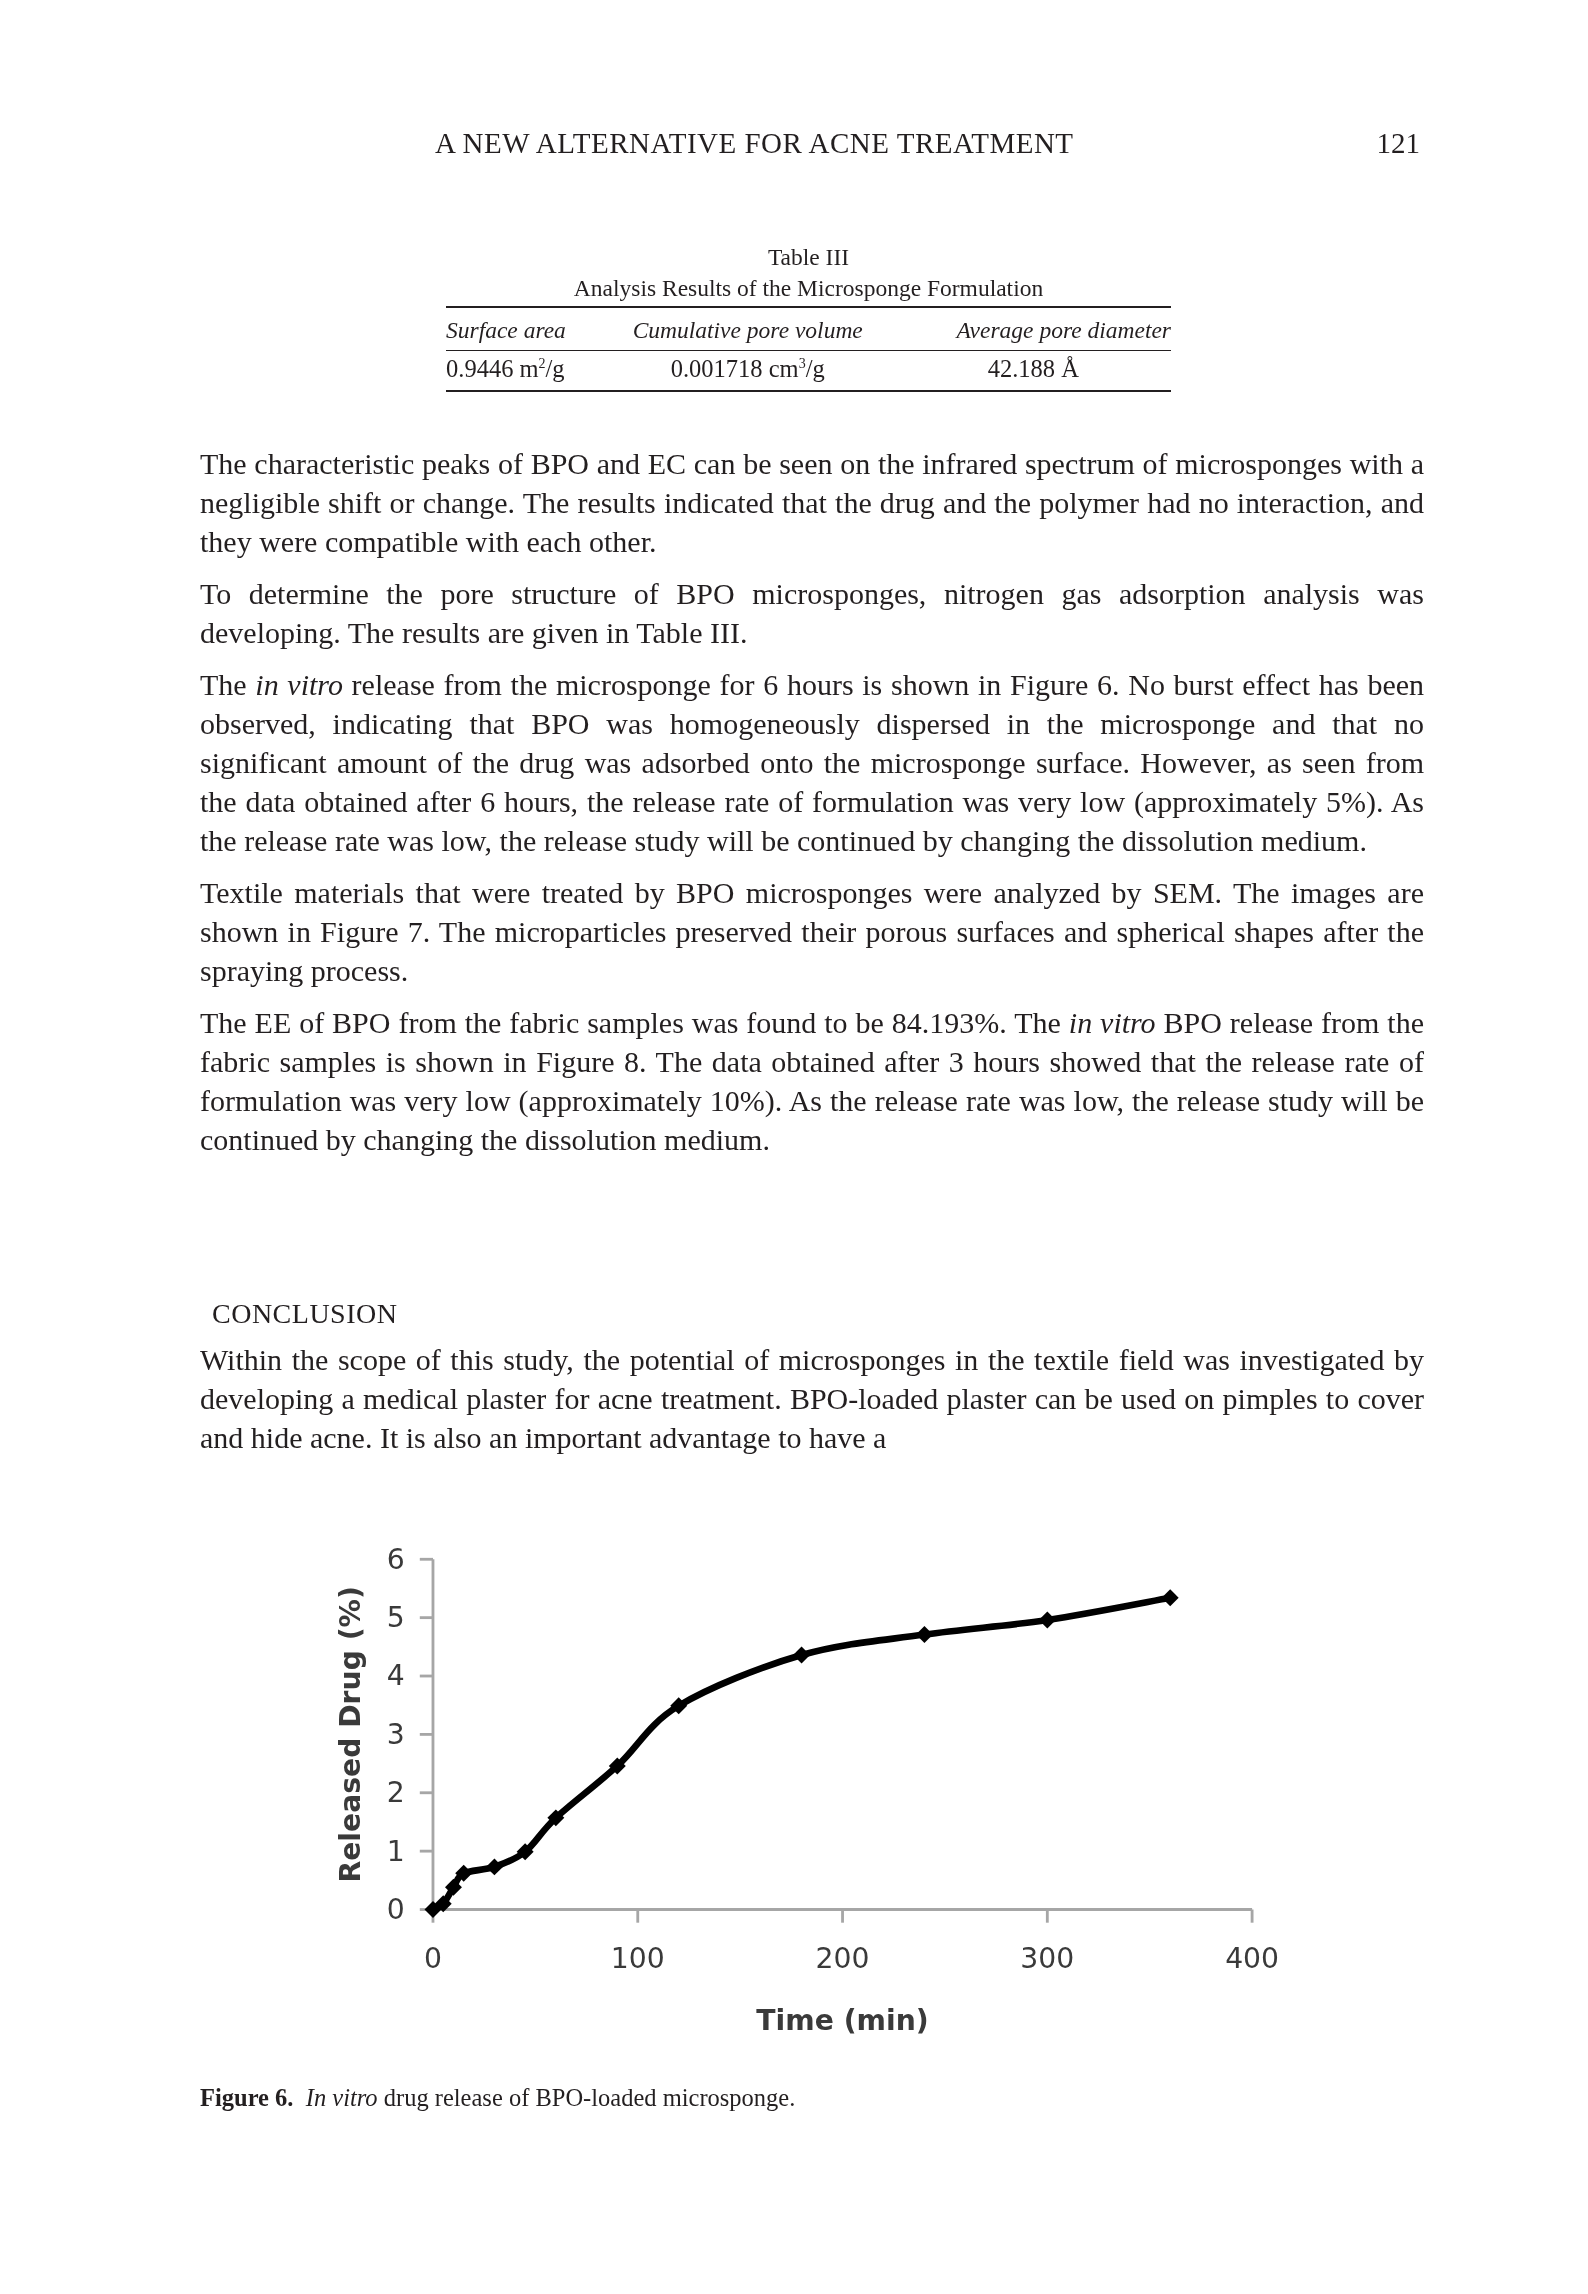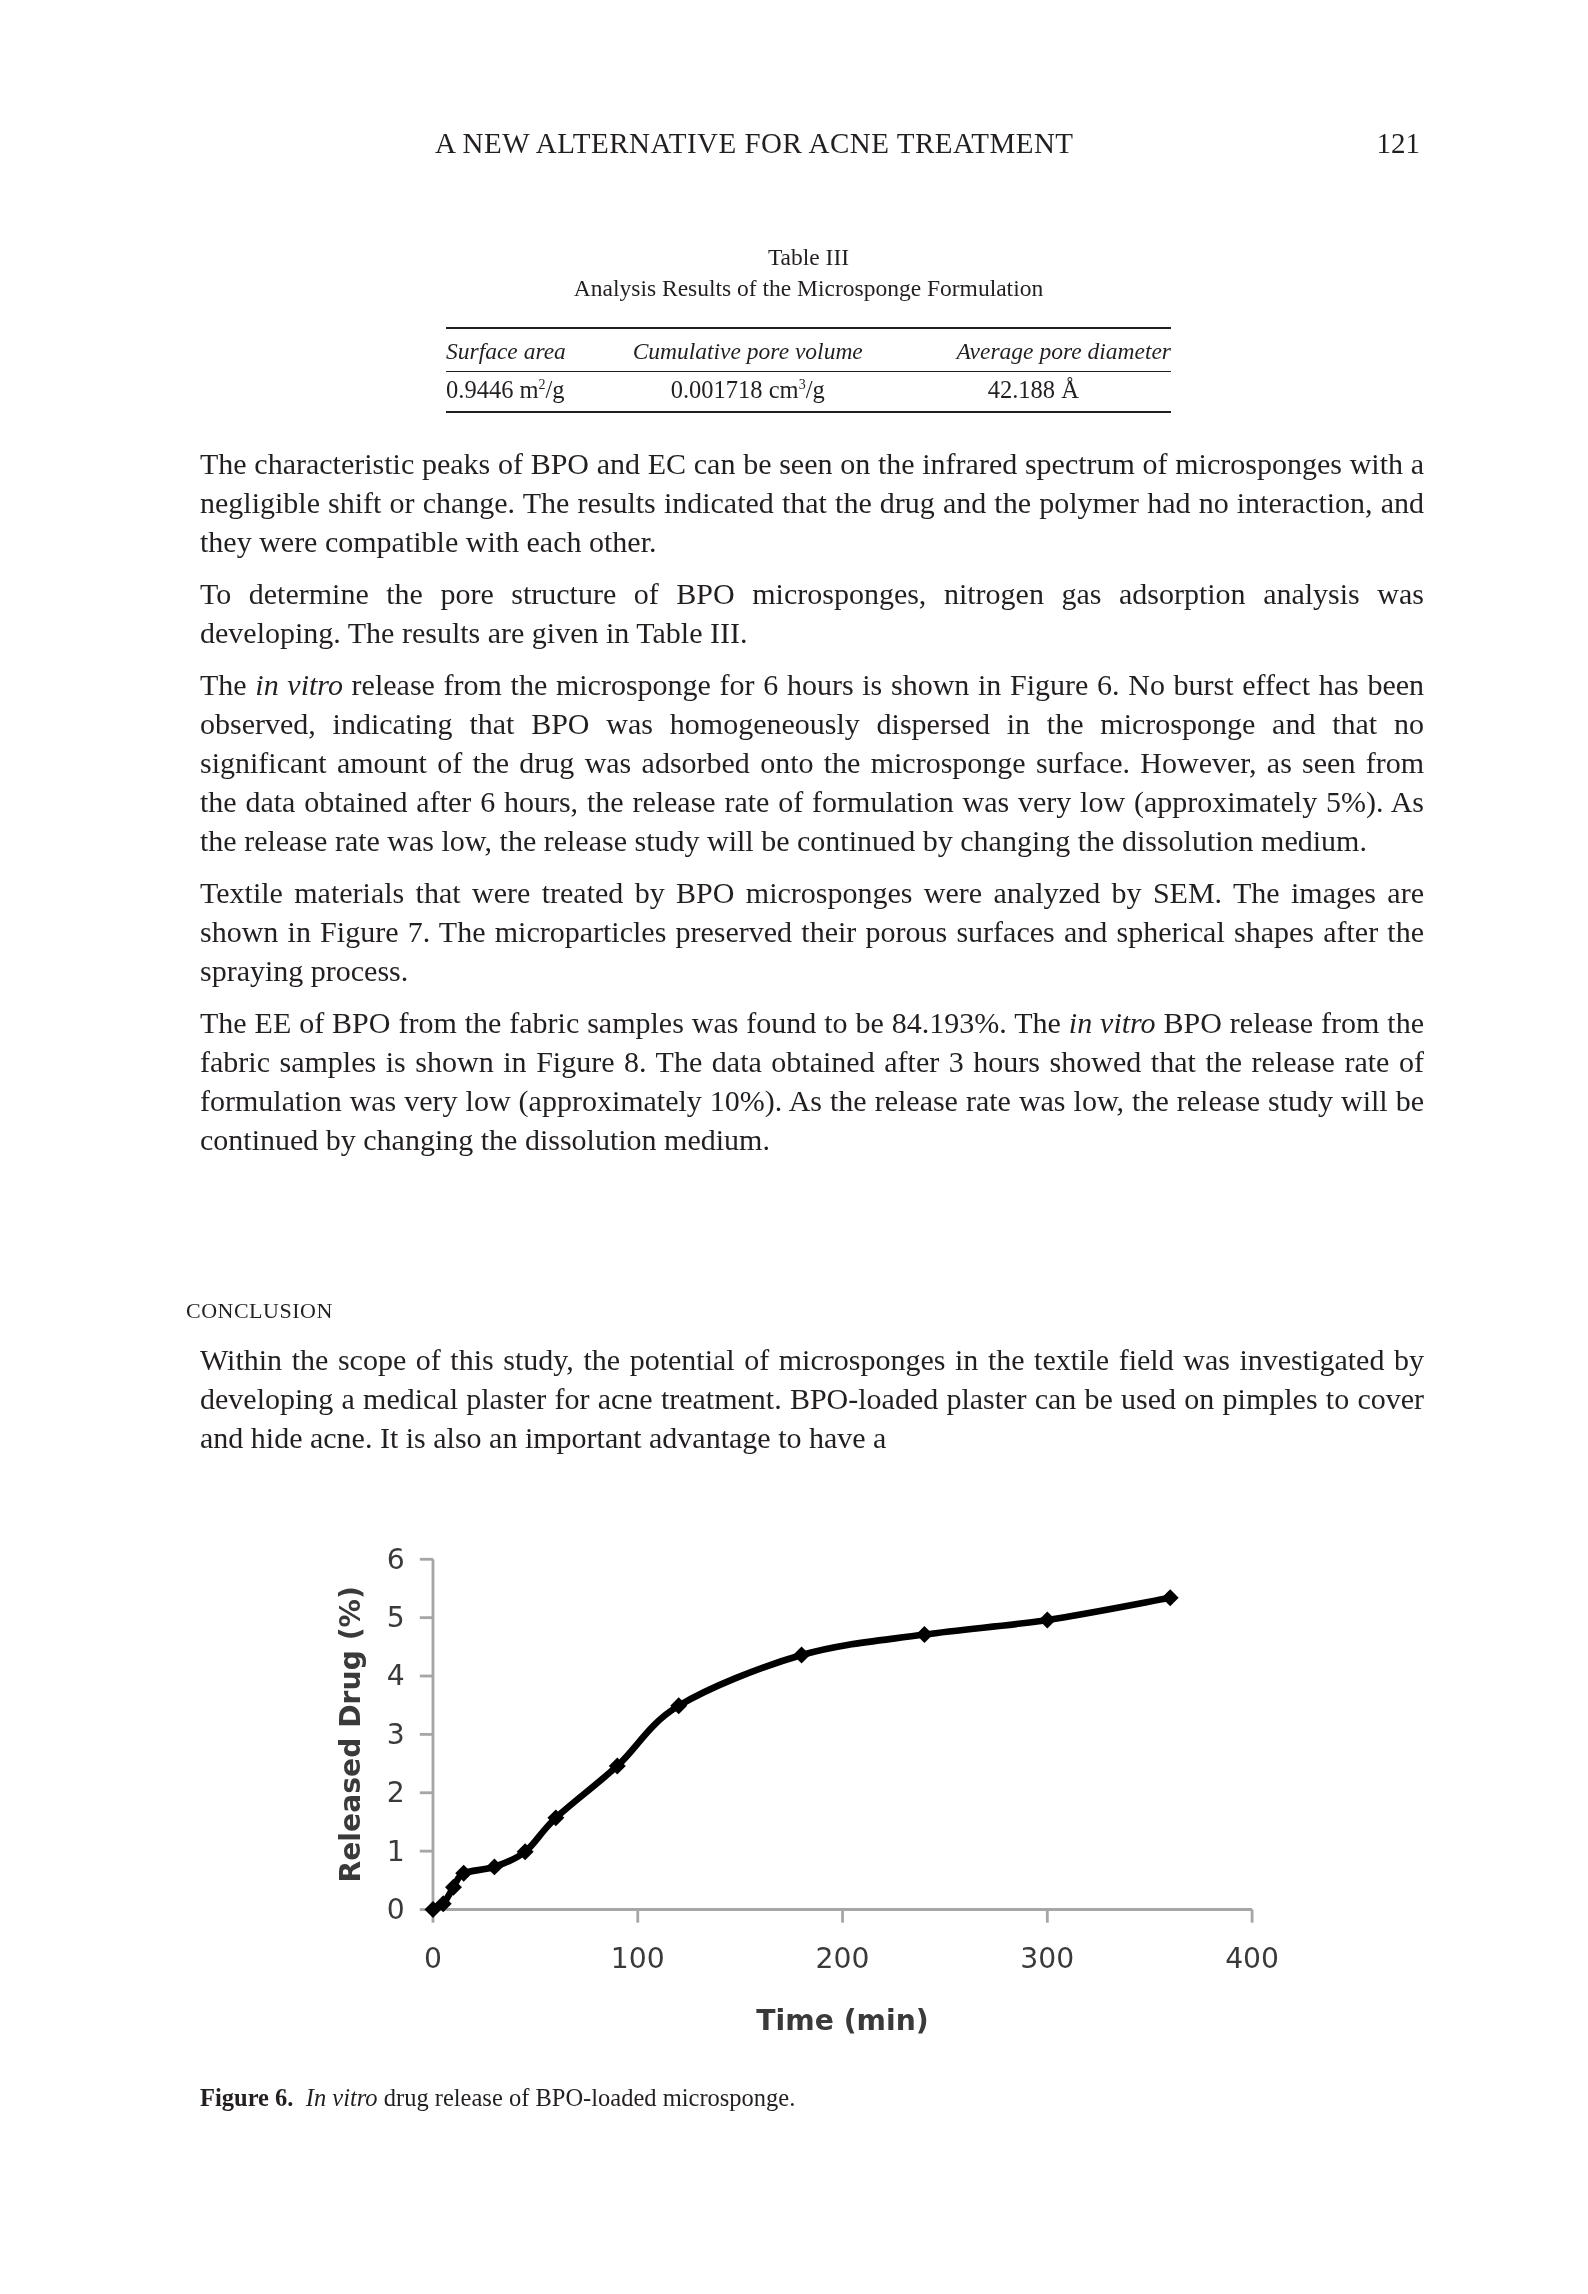--- a/index.html
+++ b/index.html
@@ -5,29 +5,29 @@
   html, body { margin: 0; padding: 0; background: #ffffff; }
   body { width: 1589px; height: 2295px; position: relative; overflow: hidden;
          font-family: "Liberation Serif", "DejaVu Serif", serif; color: #231f20; }
   .header { position: absolute; top: 127px; left: 0; width: 1589px; height: 38px; }
   .header .title { position: absolute; left: 435px; top: 0; font-size: 29px; letter-spacing: 0.5px; }
   .header .pageno { position: absolute; right: 169px; top: 0; font-size: 29px; }
 
   .table-block { position: absolute; left: 446px; top: 226px; width: 725px; text-align: center; }
   .table-block .tlabel { font-size: 23.5px; line-height: 30px; margin-top: 16px; }
   .table-block .tsub { font-size: 23.5px; line-height: 32px; }
-  table.results { width: 725px; border-collapse: collapse; margin-top: 23px; font-size: 24.5px; }
+  table.results { width: 725px; border-collapse: collapse; margin-top: 2px; font-size: 24.5px; }
   table.results th { font-style: italic; font-weight: normal; padding: 9.4px 0 5.6px; border-top: 2.8px solid #231f20; border-bottom: 1.9px solid #231f20; font-size: 23.5px; }
   table.results td { padding: 3.8px 0 7.5px; border-bottom: 2.8px solid #231f20; }
   table.results th:first-child, table.results td:first-child { text-align: left; }
   table.results th:last-child { text-align: right; }
 
   .body-text { position: absolute; left: 200px; width: 1224px; font-size: 30px; line-height: 39px; text-align: justify; }
   .body-text p { margin: 0 0 13px 0; }
-  .section-head { position: absolute; left: 186px; top: 1298px; font-size: 22px; letter-spacing: 0.5px; }
+  .section-head { position: absolute; left: 212px; top: 1298px; font-size: 28px; letter-spacing: 0.5px; }
 
   .chart { position: absolute; left: 320px; top: 1544px; width: 998px; height: 490px; }
   .chart svg text { font-family: "DejaVu Sans", "Liberation Sans", sans-serif; }
   .caption { position: absolute; left: 200px; top: 2084px; font-size: 24.5px; }
   .caption .fig { font-weight: bold; }
 </style>
 </head>
 <body>
 
 <div class="header">

